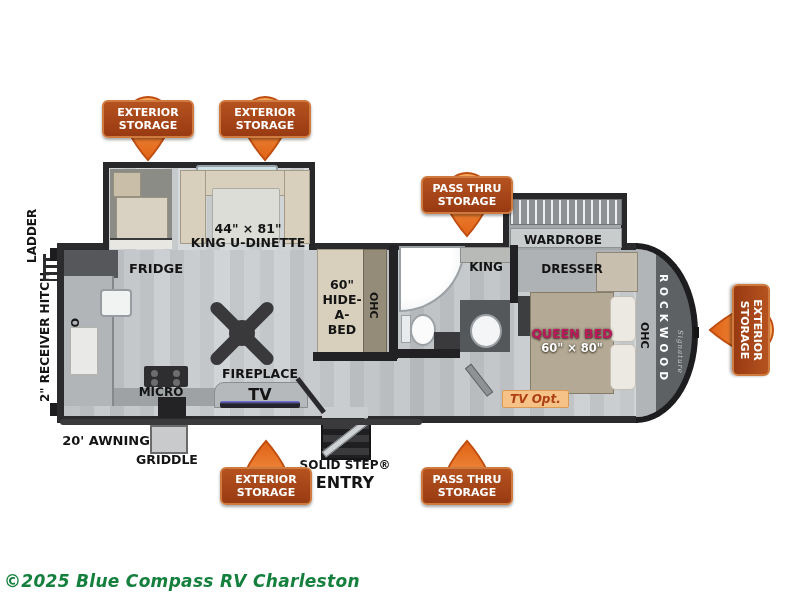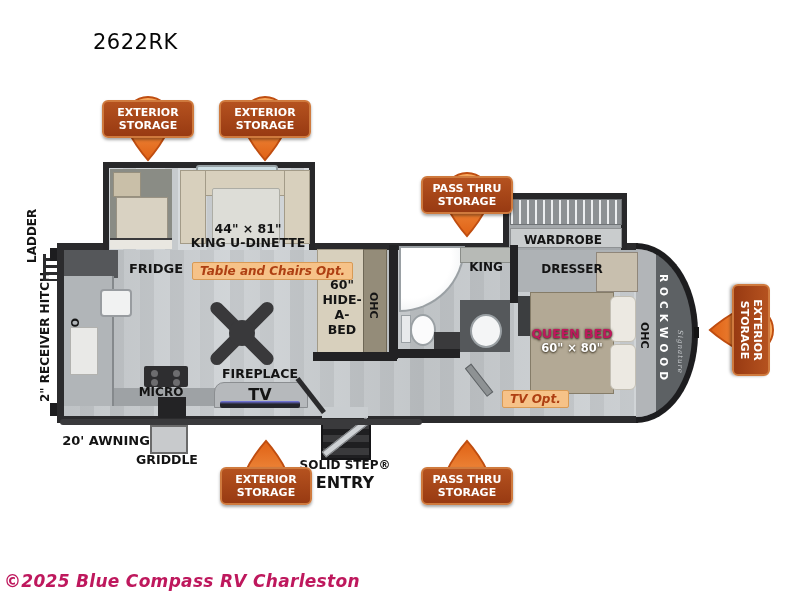--- a/index.html
+++ b/index.html
@@ -3,21 +3,21 @@
 <meta charset="utf-8">
 <style>
   html,body{margin:0;padding:0;background:#fff;}
   .canvas{position:relative;width:800px;height:600px;background:#fff;overflow:hidden;
           font-family:"DejaVu Sans","Liberation Sans",sans-serif;}
   .abs{position:absolute;}
   .lbl{position:absolute;color:#141414;font-weight:700;text-align:center;line-height:1.12;}
   .v-down{writing-mode:vertical-rl;}
   .v-up{writing-mode:vertical-rl;transform:rotate(180deg);}
   .title{position:absolute;left:93px;top:30px;font-size:21px;color:#060606;letter-spacing:.5px;}
-  .copyright{position:absolute;left:4px;top:571px;font-size:17px;font-weight:700;font-style:italic;color:#be185d;letter-spacing:.3px;}
+  .copyright{position:absolute;left:4px;top:571px;font-size:17px;font-weight:700;font-style:italic;color:#15803d;letter-spacing:.3px;}
 
   
   .shell{position:absolute;left:57px;top:243px;width:581px;height:180px;box-sizing:border-box;
          border:7px solid #2b2b2d;border-right:none;
          background:linear-gradient(90deg,rgba(0,0,0,.05),rgba(255,255,255,.08) 30%,rgba(0,0,0,.05) 62%,rgba(255,255,255,.06)),
          repeating-linear-gradient(90deg,#c9cdd0 0 16px,#c1c5c8 16px 30px,#ced2d5 30px 46px,#bec2c5 46px 60px);}
   .cap{position:absolute;left:636px;top:243px;width:62px;height:180px;box-sizing:border-box;
        background:#5d6164;border:6px solid #1d1d1f;border-left:none;
        border-radius:0 64px 64px 0 / 0 92px 92px 0;overflow:hidden;}
   .cap-strip{position:absolute;left:0;top:0;width:20px;height:168px;background:#b2b5b8;}
@@ -51,21 +51,20 @@
 
   <svg width="0" height="0" style="position:absolute">
       <defs>
     <linearGradient id="pinGrad" x1="0" y1="0" x2="0" y2="1">
       <stop offset="0" stop-color="#f9ab60"></stop>
           <stop offset="1" stop-color="#e06114"></stop>
     </linearGradient>
   </defs>
     </svg>
 
-  <div class="title">2622RK</div>
 
   <div class="lbl v-up" style="left:26px;top:204px;height:64px;font-size:12px;">LADDER</div>
   <div class="lbl v-up" style="left:39px;top:264px;height:146px;font-size:12px;">2" RECEIVER HITCH</div>
   <div class="abs" style="left:43px;top:254px;width:16px;height:27px;border-left:3px solid #2b2b2d;border-right:3px solid #2b2b2d;
               background:repeating-linear-gradient(180deg,transparent 0 4px,#2b2b2d 4px 7px);"></div>
   <div class="abs" style="left:50px;top:248px;width:9px;height:13px;background:#1d1d1f;"></div>
   <div class="abs" style="left:50px;top:403px;width:9px;height:13px;background:#1d1d1f;"></div>
 
   <div class="shell"></div>
 
@@ -155,21 +154,20 @@
   <div class="abs" style="left:321px;top:420px;width:46px;height:36px;background:repeating-linear-gradient(180deg,#3a3a3c 0 7px,#1f1f21 7px 13px);border:2px solid #161618;"></div>
   <div class="abs" style="left:318px;top:434px;width:54px;height:5px;background:#cfd2d5;border:1px solid #7e8184;transform:rotate(-38deg);"></div>
 
   <div class="abs" style="left:60px;top:419px;width:362px;height:6px;background:#3a3a3c;border-radius:3px;"></div>
   <div class="lbl" style="left:58px;top:434px;width:96px;font-size:13px;">20' AWNING</div>
   <div class="abs" style="left:150px;top:425px;width:34px;height:25px;background:#c8cacc;border:2px solid #6a6a6a;"></div>
   <div class="lbl" style="left:128px;top:453px;width:78px;font-size:12.5px;">GRIDDLE</div>
   <div class="lbl" style="left:293px;top:459px;width:104px;font-size:12px;">SOLID STEP®</div>
   <div class="lbl" style="left:293px;top:474px;width:104px;font-size:16px;">ENTRY</div>
 
-  <div class="opt" style="left:192px;top:262px;">Table and Chairs Opt.</div>
   <div class="opt" style="left:502px;top:390px;">TV Opt.</div>
 
   <div class="lbl" style="left:120px;top:262px;width:72px;font-size:13px;">FRIDGE</div>
 
   <div class="badge down" style="left:102px;top:92px;">
     <svg class="pin" viewBox="0 0 54 70">
         <path d="M27 68 C27 68 3 41 3 25 A24 24 0 0 1 51 25 C51 41 27 68 27 68 Z" fill="url(#pinGrad)" stroke="#bf4d10" stroke-width="2"></path>
       </svg>
     <div class="tag">
         <div>EXTERIOR</div>

